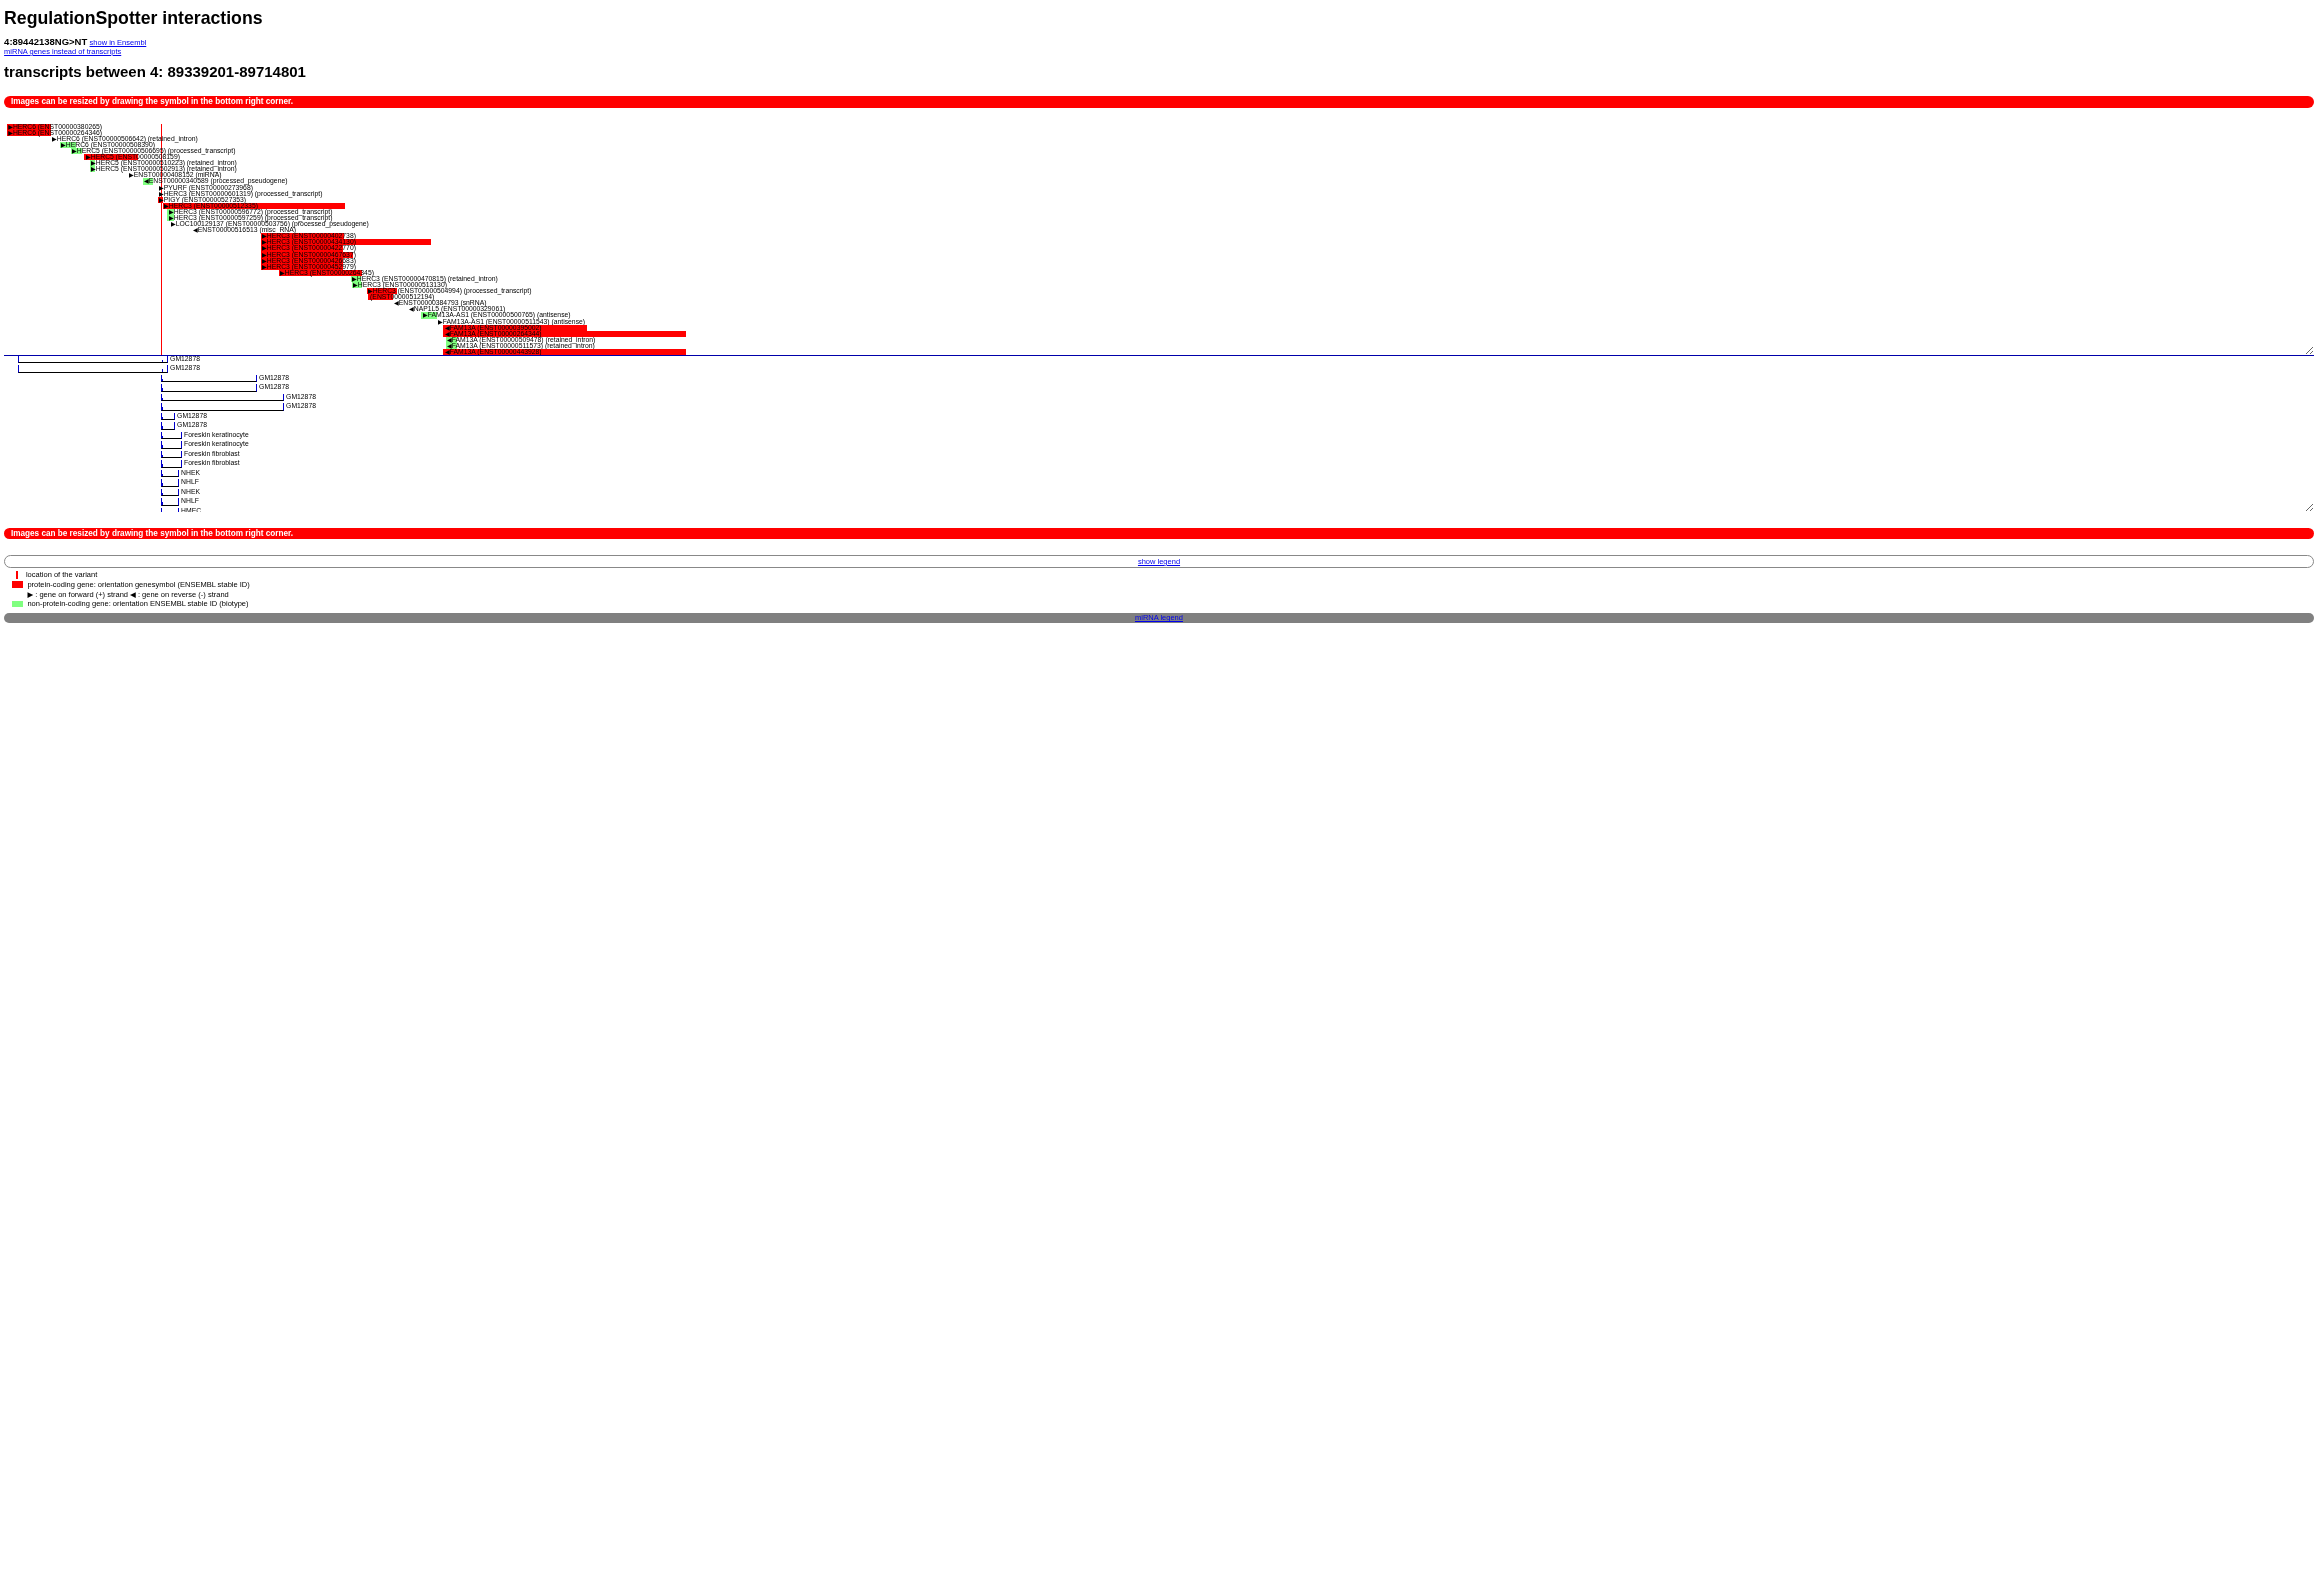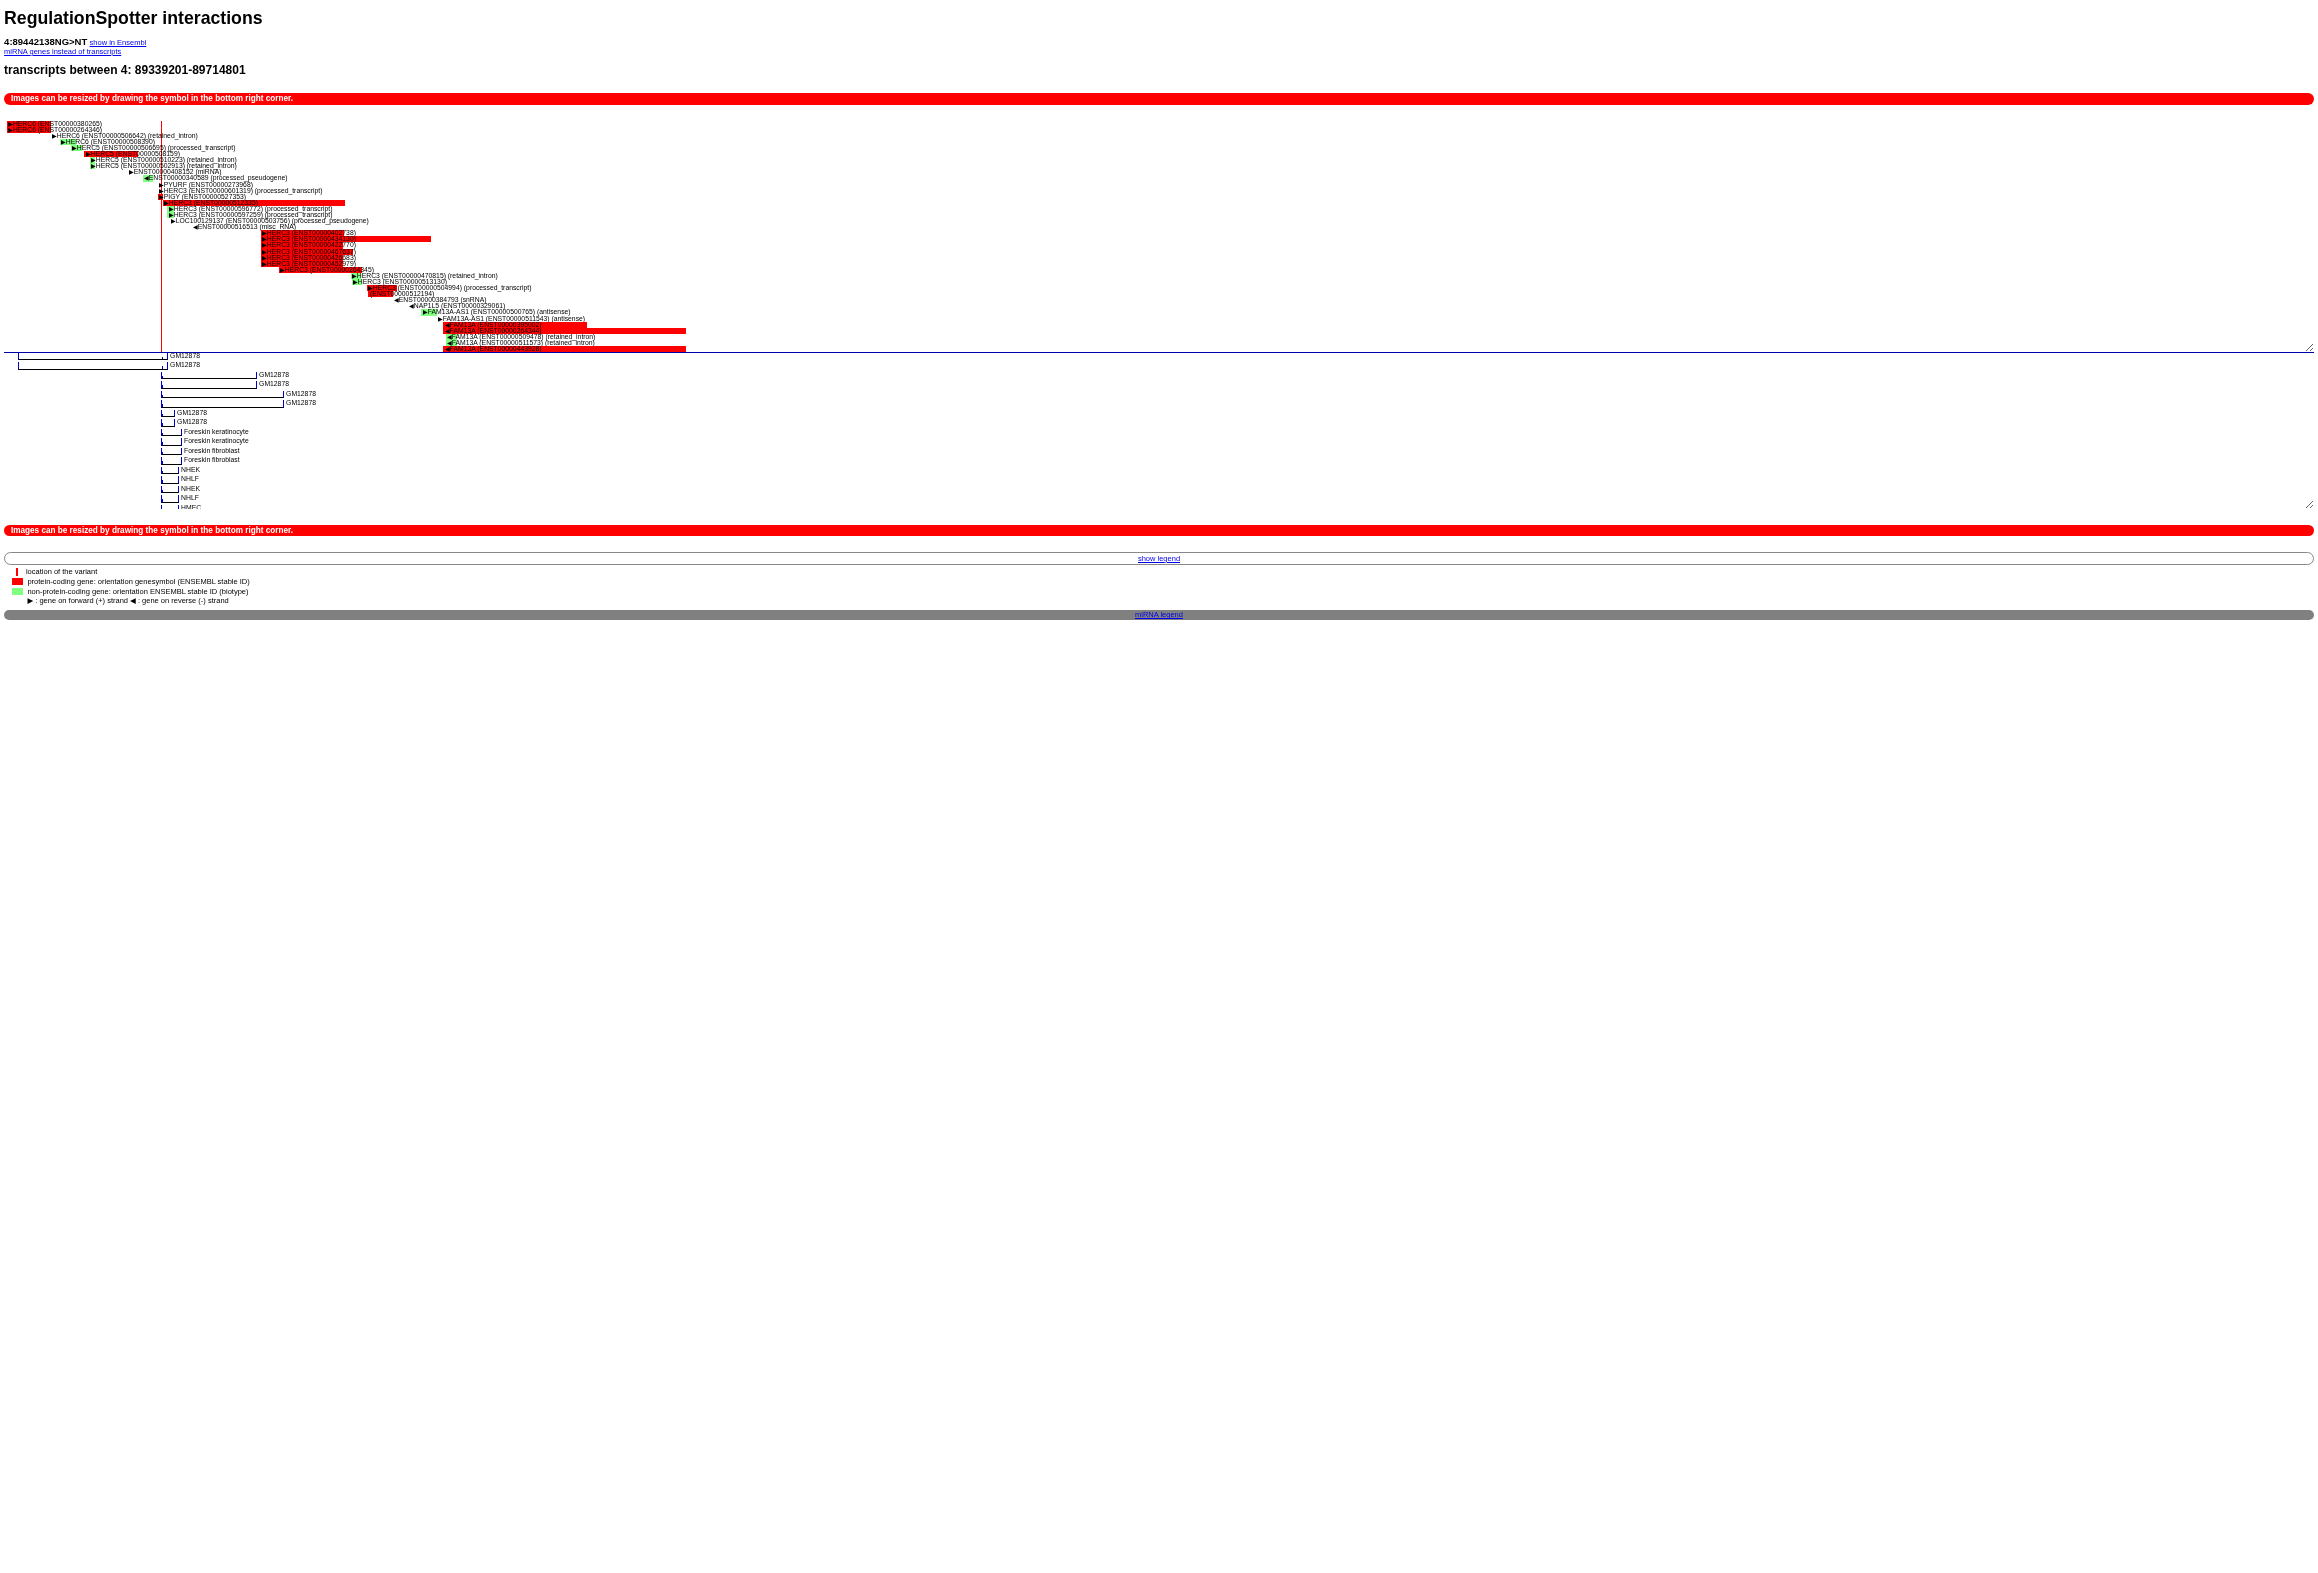--- a/index.html
+++ b/index.html
@@ -1,17 +1,17 @@
 <!DOCTYPE html>
 <html style="font-size:11px"><head>
 <meta charset="utf-8">
 <style>
   body { font-family: Arial, sans-serif; font-size: 8.2px; margin: 4.1px; }
   h1 { font-size: 17.7px; margin: 4.1px 0 6.8px; }
-  h2 { font-size: 12px; margin: 6.8px 0; }
+  h2 { font-size: 15px; margin: 6.8px 0; }
   a { color: #0000ee; text-decoration: underline; font-size: 7.5px; }
   .variant-line { font-size: 9.5px; font-weight: bold; }
 
   .red-banner {
     background: #ff0000; color: #fff; font-weight: bold;
     padding: 1.4px 6.8px; border-radius: 6.8px; margin: 16px 0;
   }
 
   .track-pane {
     position: relative;
@@ -350,25 +350,25 @@
 <div class="legend-body">
   <div class="legend-row">
       <span class="sw-line"></span>
       <span>location of the variant</span>
     </div>
   <div class="legend-row">
       <span class="swatch sw-red"></span>
       <span>protein-coding gene: orientation genesymbol (ENSEMBL stable ID)</span>
     </div>
   <div class="legend-row">
+      <span class="swatch"></span>
+      <span>▶ : gene on forward (+) strand    ◀ : gene on reverse (-) strand</span>
+    </div>
+  <div class="legend-row">
       <span class="swatch sw-green"></span>
       <span>non-protein-coding gene: orientation ENSEMBL stable ID (biotype)</span>
     </div>
-  <div class="legend-row">
-      <span class="swatch"></span>
-      <span>▶ : gene on forward (+) strand    ◀ : gene on reverse (-) strand</span>
-    </div>
 </div>
 
 <div class="gray-bar">
   <a href="#">miRNA legend</a>
 </div>
 
 
 </body></html>

